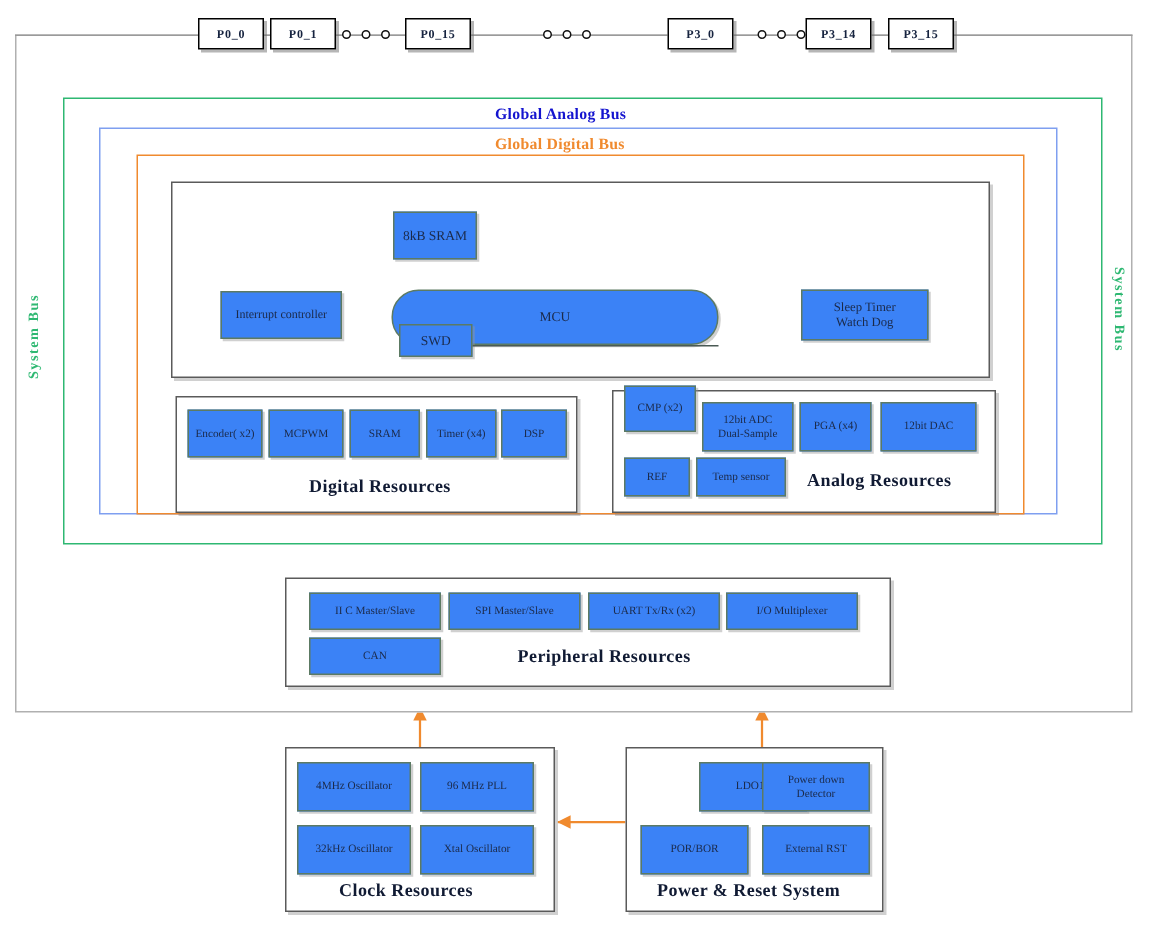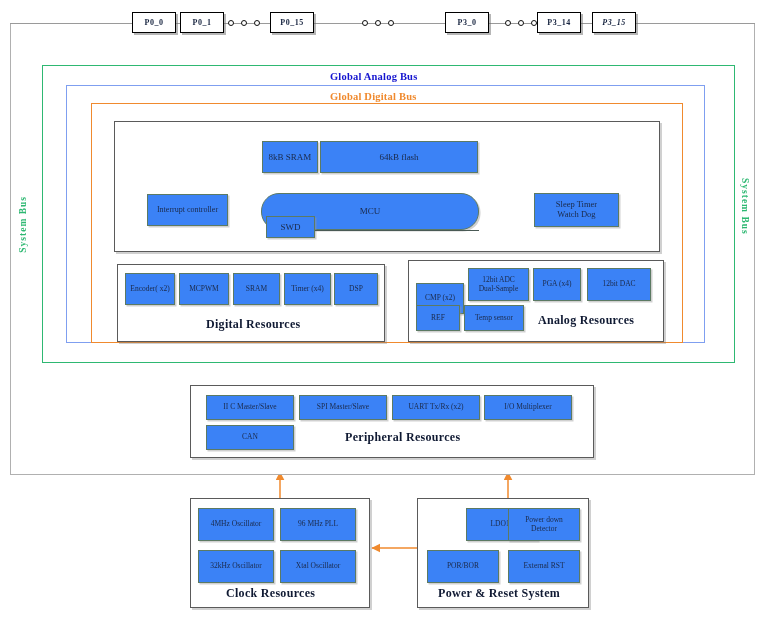--- a/index.html
+++ b/index.html
@@ -149,44 +149,41 @@
       </div>
       <div class="abs port-box" style="left: 270px; top: 12px; width: 44px; height: 21px; font-size: 8px;">
         <span>P0_15</span>
       </div>
       <div class="abs port-box" style="left: 445px; top: 12px; width: 44px; height: 21px; font-size: 8px;">
         <span>P3_0</span>
       </div>
       <div class="abs port-box" style="left: 537px; top: 12px; width: 44px; height: 21px; font-size: 8px;">
         <span>P3_14</span>
       </div>
-      <div class="abs port-box" style="left: 592px; top: 12px; width: 44px; height: 21px; font-size: 8px; font-style: italic;">
+      <div class="abs port-box" style="left: 592px; top: 12px; width: 44px; height: 21px; font-size: 8px;">
         <span>P3_15</span>
       </div>
     </div>
   <div id="port-ellipses-layer">
       <div class="dot" style="left: 228px; top: 19.5px;"></div>
       <div class="dot" style="left: 241px; top: 19.5px;"></div>
       <div class="dot" style="left: 254px; top: 19.5px;"></div>
       <div class="dot" style="left: 362px; top: 19.5px;"></div>
       <div class="dot" style="left: 375px; top: 19.5px;"></div>
       <div class="dot" style="left: 388px; top: 19.5px;"></div>
       <div class="dot" style="left: 505px; top: 19.5px;"></div>
       <div class="dot" style="left: 518px; top: 19.5px;"></div>
       <div class="dot" style="left: 531px; top: 19.5px;"></div>
     </div>
 
   <div class="abs group-box" style="left:114px;top:121px;width:546px;height:131px;"></div>
 
   <div class="abs unit-box" style="left:262px;top:141px;width:56px;height:32px;font-size:9px;">
     <span>8kB SRAM</span>
   </div>
-  <div class="abs unit-box" style="left:320px;top:141px;width:158px;height:32px;font-size:9px;">
-    <span>64kB flash</span>
-  </div>
 
   <div class="abs unit-box" style="left:147px;top:194px;width:81px;height:32px;font-size:8px;">
     <span>Interrupt controller</span>
   </div>
 
   <div class="abs unit-box" style="left:261px;top:193px;width:218px;height:37px;font-size:9px;border-radius:18px;">
     <span>MCU</span>
   </div>
 
   <div class="abs unit-box" style="left:266px;top:216px;width:49px;height:22px;font-size:9px;">
@@ -213,21 +210,21 @@
         <span>Timer (x4)</span>
       </div>
       <div class="abs unit-box" style="left: 334px; top: 273px; width: 44px; height: 32px; font-size: 7.5px;">
         <span>DSP</span>
       </div>
     </div>
   <div class="group-title" style="left:206px;top:317px;font-size:12px;">Digital Resources</div>
 
   <div class="abs group-box" style="left:408px;top:260px;width:256px;height:82px;"></div>
   <div id="analog-items-1">
-      <div class="abs unit-box" style="left: 416px; top: 283px; width: 48px; height: 31px; font-size: 7.5px; text-align: center;">
+      <div class="abs unit-box" style="left: 416px; top: 257px; width: 48px; height: 31px; font-size: 7.5px; text-align: center;">
         <span>CMP (x2)</span>
       </div>
       <div class="abs unit-box" style="left: 468px; top: 268px; width: 61px; height: 33px; font-size: 7.5px;">
         <span>12bit ADC<br>Dual-Sample</span>
       </div>
       <div class="abs unit-box" style="left: 533px; top: 268px; width: 48px; height: 33px; font-size: 7.5px;">
         <span>PGA (x4)</span>
       </div>
       <div class="abs unit-box" style="left: 587px; top: 268px; width: 64px; height: 33px; font-size: 7.5px;">
         <span>12bit DAC</span>

